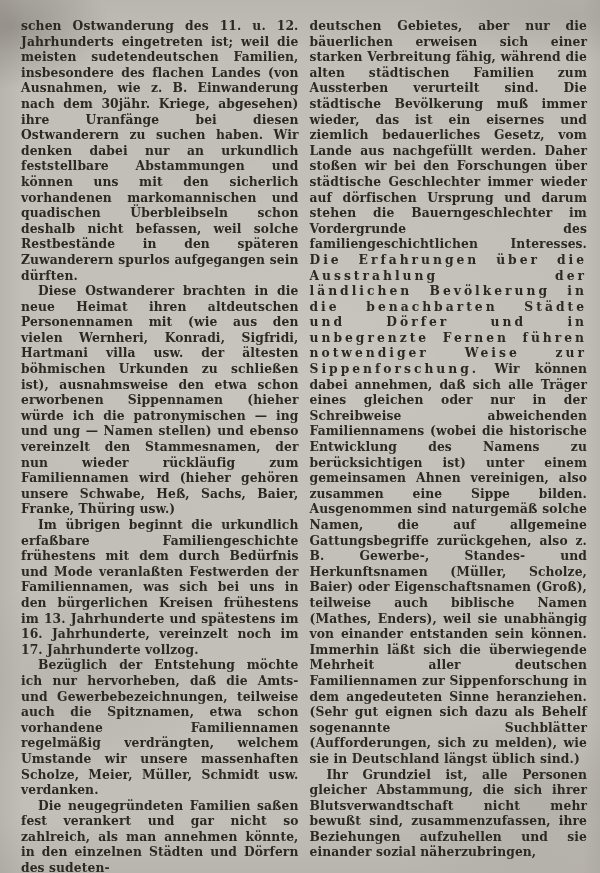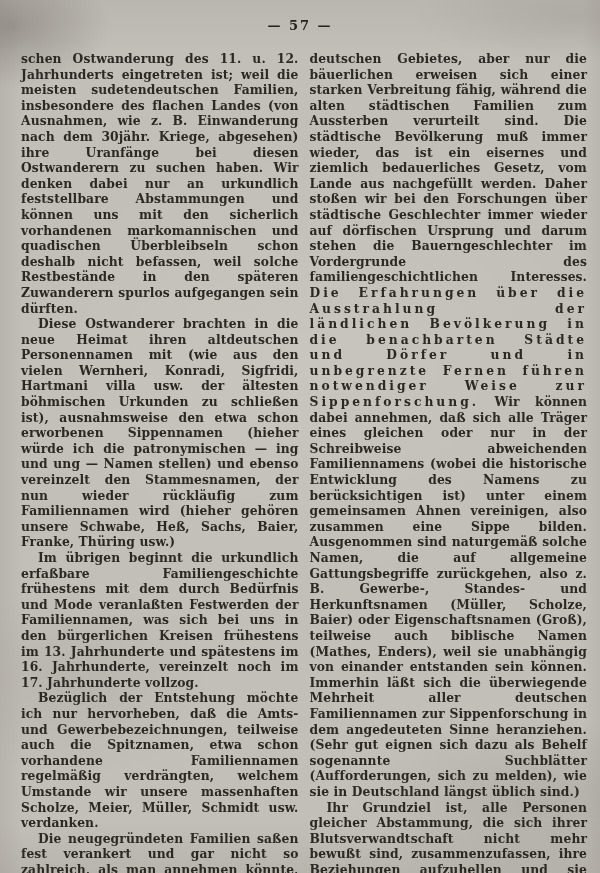--- a/index.html
+++ b/index.html
@@ -60,21 +60,20 @@
   }
   .seg-spaced {
     letter-spacing: 3px;
     word-spacing: 4px;
   }
 </style>
 </head>
 <body>
 
 <div class="page">
-  <div class="page-number">— 57 —</div>
   <div class="columns">
     <div class="column" id="col-left">
         <p><span>schen Ostwanderung des 11. u. 12. Jahrhunderts eingetreten ist; weil die meisten sudetendeutschen Familien, insbesondere des flachen Landes (von Ausnahmen, wie z. B. Einwanderung nach dem 30jähr. Kriege, abgesehen) ihre Uranfänge bei diesen Ostwanderern zu suchen haben. Wir denken dabei nur an urkundlich feststellbare Abstammungen und können uns mit den sicherlich vorhandenen markomannischen und quadischen Überbleibseln schon deshalb nicht befassen, weil solche Restbestände in den späteren Zuwanderern spurlos aufgegangen sein dürften.</span></p>
         <p class="indent"><span>Diese Ostwanderer brachten in die neue Heimat ihren altdeutschen Personennamen mit (wie aus den vielen Wernheri, Konradi, Sigfridi, Hartmani villa usw. der ältesten böhmischen Urkunden zu schließen ist), ausnahmsweise den etwa schon erworbenen Sippennamen (hieher würde ich die patronymischen — ing und ung — Namen stellen) und ebenso vereinzelt den Stammesnamen, der nun wieder rückläufig zum Familiennamen wird (hieher gehören unsere Schwabe, Heß, Sachs, Baier, Franke, Thüring usw.)</span></p>
         <p class="indent"><span>Im übrigen beginnt die urkundlich erfaßbare Familiengeschichte frühestens mit dem durch Bedürfnis und Mode veranlaßten Festwerden der Familiennamen, was sich bei uns in den bürgerlichen Kreisen frühestens im 13. Jahrhunderte und spätestens im 16. Jahrhunderte, vereinzelt noch im 17. Jahrhunderte vollzog.</span></p>
         <p class="indent"><span>Bezüglich der Entstehung möchte ich nur hervorheben, daß die Amts- und Gewerbebezeichnungen, teilweise auch die Spitznamen, etwa schon vorhandene Familiennamen regelmäßig verdrängten, welchem Umstande wir unsere massenhaften Scholze, Meier, Müller, Schmidt usw. verdanken.</span></p>
         <p class="indent"><span>Die neugegründeten Familien saßen fest verankert und gar nicht so zahlreich, als man annehmen könnte, in den einzelnen Städten und Dörfern des sudeten-</span></p>
       </div>
     <div class="column" id="col-right">
         <p><span>deutschen Gebietes, aber nur die bäuerlichen erweisen sich einer starken Verbreitung fähig, während die alten städtischen Familien zum Aussterben verurteilt sind. Die städtische Bevölkerung muß immer wieder, das ist ein eisernes und ziemlich bedauerliches Gesetz, vom Lande aus nachgefüllt werden. Daher stoßen wir bei den Forschungen über städtische Geschlechter immer wieder auf dörfischen Ursprung und darum stehen die Bauerngeschlechter im Vordergrunde des familiengeschichtlichen Interesses. </span><span class="seg-spaced">Die Erfahrungen über die Ausstrahlung der ländlichen Bevölkerung in die benachbarten Städte und Dörfer und in unbegrenzte Fernen führen notwendiger Weise zur Sippenforschung.</span><span> Wir können dabei annehmen, daß sich alle Träger eines gleichen oder nur in der Schreibweise abweichenden Familiennamens (wobei die historische Entwicklung des Namens zu berücksichtigen ist) unter einem gemeinsamen Ahnen vereinigen, also zusammen eine Sippe bilden. Ausgenommen sind naturgemäß solche Namen, die auf allgemeine Gattungsbegriffe zurückgehen, also z. B. Gewerbe-, Standes- und Herkunftsnamen (Müller, Scholze, Baier) oder Eigenschaftsnamen (Groß), teilweise auch biblische Namen (Mathes, Enders), weil sie unabhängig von einander entstanden sein können. Immerhin läßt sich die überwiegende Mehrheit aller deutschen Familiennamen zur Sippenforschung in dem angedeuteten Sinne heranziehen. (Sehr gut eignen sich dazu als Behelf sogenannte Suchblätter (Aufforderungen, sich zu melden), wie sie in Deutschland längst üblich sind.)</span></p>

